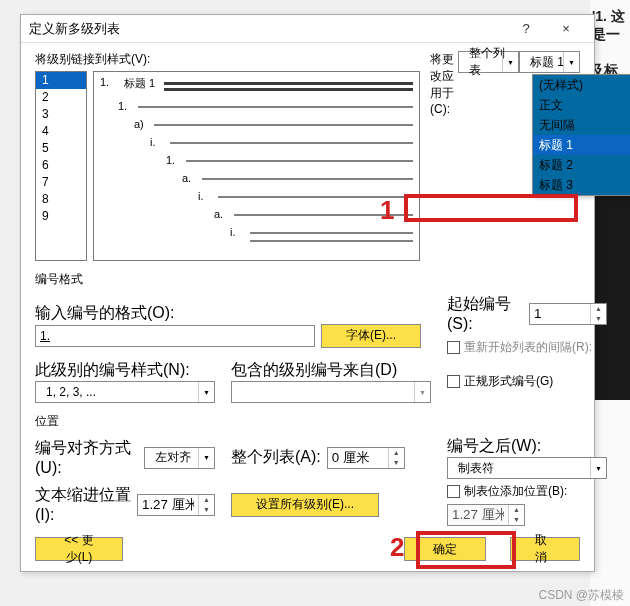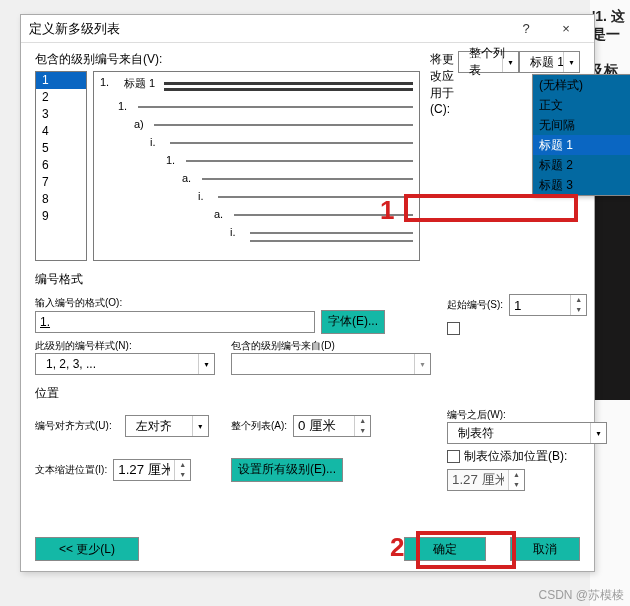--- a/index.html
+++ b/index.html
@@ -27,33 +27,33 @@
   .rightcol { width: 150px; display:flex; }
   select, input[type=text] { border: 1px solid #888; background:#fff; font-size: 12px; padding: 2px 4px; height: 22px; }
   .combo { width: 100%; height: 22px; border:1px solid #888; display:flex; align-items:center; padding:0 10px; background:#fff; position:relative;}
   .combo .arrow { position:absolute; right:0; top:0; width:16px; height:100%; border-left:1px solid #ccc; display:flex; align-items:center; justify-content:center; font-size:8px;}
   .dropdown { position:absolute; left:12px; top:22px; width:138px; border:1px solid #888; background:#0369a1; z-index:5; box-shadow:2px 2px 4px rgba(0,0,0,.2);}
   .dropdown .opt { padding:2px 6px; font-size:12px; line-height:16px;}
   .dropdown .opt.sel { background:#0a66c2; color:#fff;}
   .dropdown .scrollhint { position:absolute; right:0; top:0; width:14px; height:100%; background:#f0f0f0; border-left:1px solid #ddd;}
   .dropdown .thumb { position:absolute; right:1px; top:15px; width:12px; height:14px; background:#555;}
   .group-title { font-size:12px; margin: 10px 0 6px 0; }
-  .btn { border: 1px solid #888; background: #14b8a6; font-size:12px; padding: 3px 6px; height:24px; display:inline-flex; align-items:center; justify-content:center;}
+  .btn { border: 1px solid #888; background: #fde047; font-size:12px; padding: 3px 24px; height:24px; display:inline-flex; align-items:center; justify-content:center;}
   .spinner { display:inline-flex; align-items:center; border:1px solid #888; height:22px; background:#fff;}
   .spinner input {border:none; width:60px; height:20px; padding:0 4px;}
   .spinner .ud { width:16px; display:flex; flex-direction:column; border-left:1px solid #ccc;}
   .spinner .ud span{ height:10px; font-size:7px; text-align:center; line-height:10px; color:#555;}
   .checkbox { display:flex; align-items:center; gap:4px; font-size:12px;}
   .checkbox .cb { width:13px; height:13px; border:1px solid #555; background:#fff;}
   .disabled { color:#888; }
   .bottombar { position:absolute; bottom:10px; left:14px; right:14px; display:flex; align-items:center;}
   .redbox { position:absolute; border:4px solid #d42020; pointer-events:none; z-index:20;}
   .rednum { position:absolute; color:#d42020; font-size:26px; font-weight:700; z-index:21;}
   .credit { position:absolute; right:6px; bottom:2px; font-size:12px; color:rgba(120,120,120,.7);}
-  .sublabel { font-size:10px; color:#000;}
+  .sublabel { font-size:16px; color:#000;}
   .grid3 { display:grid; grid-template-columns: 180px 200px 160px; gap:4px 16px; align-items:center;}
 </style>
 </head>
 <body>
 
 <div class="bg-strip">
   <div style="padding-left:2px;"><span>'1.</span> <span>这是一</span></div>
   <div>及标题</div>
   <div>三级材</div>
   <div>字和图</div>
@@ -65,21 +65,21 @@
     <span>定义新多级列表</span>
     <span class="spacer"></span>
     <span class="wbtn">?</span>
     <span class="wbtn">×</span>
   </div>
 
   <div class="body">
     <div class="top">
 
       <div style="flex:1;">
-        <div class="label">包含的级别编号来自(V):</div>
+        <div class="label">将级别链接到样式(V):</div>
         <div style="display:flex; gap:6px;">
           <div class="levelbox">
             <div class="lv sel">1</div>
             <div class="lv">2</div>
             <div class="lv">3</div>
             <div class="lv">4</div>
             <div class="lv">5</div>
             <div class="lv">6</div>
             <div class="lv">7</div>
             <div class="lv">8</div>
@@ -150,36 +150,41 @@
           <div class="spinner">
               <input value="1" style="">
               <div class="ud">
                 <span>▲</span>
                 <span>▼</span>
               </div>
             </div>
         </div>
         <div class="checkbox disabled" style="margin-top:6px;">
           <span class="cb"></span>
+            <span>重新开始列表的间隔(R):</span>
         </div>
       </div>
 
       <div>
         <div class="sublabel">此级别的编号样式(N):</div>
         <div class="combo">
             <span>1, 2, 3, ...</span>
             <span class="arrow">▾</span>
           </div>
       </div>
       <div>
         <div class="sublabel disabled">包含的级别编号来自(D)</div>
         <div class="combo disabled">
             <span></span>
             <span class="arrow">▾</span>
           </div>
+      </div>
+      <div class="checkbox">
+        <span class="cb"></span>
+          <span>正规形式编号(G)</span>
       </div>
     </div>
 
     <div class="group-title">位置</div>
     <div class="grid3">
       <div class="row">
         <span class="sublabel">编号对齐方式(U):</span>
         <div class="combo" style="width:84px;margin-left:7px;">
             <span>左对齐</span>
             <span class="arrow">▾</span>
@@ -224,21 +229,21 @@
             <div class="ud">
               <span>▲</span>
               <span>▼</span>
             </div>
           </div>
       </div>
     </div>
   </div>
 
   <div class="bottombar">
-    <div class="btn" style="width:104px;">&lt;&lt; 更少(L)</div>
+    <div class="btn" style="width:88px;text-align:center;">&lt;&lt; 更少(L)</div>
     <div style="flex:1;"></div>
     <div class="btn" style="width:82px; margin-right:24px;">确定</div>
     <div class="btn" style="width:70px;">取消</div>
   </div>
 </div>
 
 <div class="redbox" style="left:404px; top:194px; width:174px; height:28px;"></div>
 <div class="rednum" style="left:380px; top:195px;">1</div>
 <div class="redbox" style="left:416px; top:531px; width:100px; height:38px;"></div>
 <div class="rednum" style="left:390px; top:532px;">2</div>

